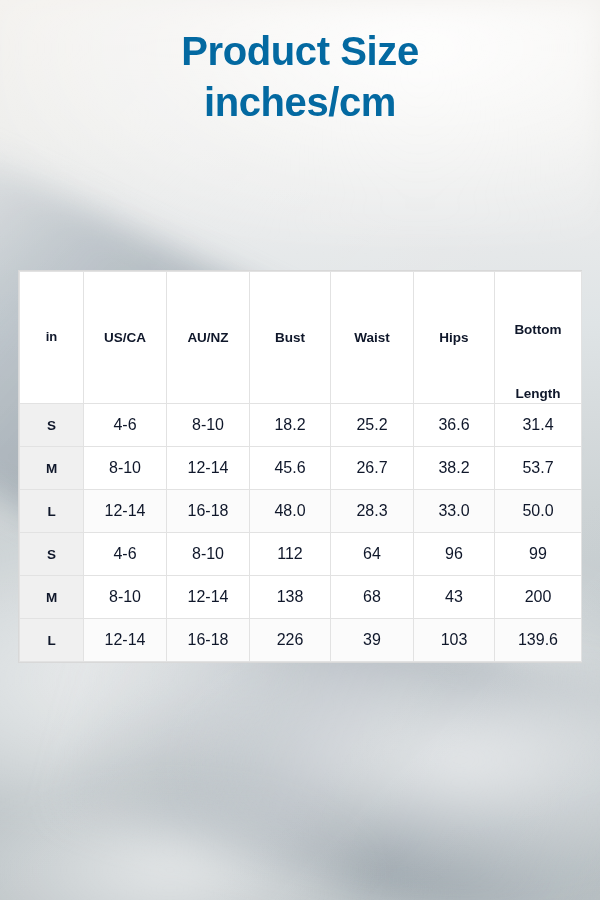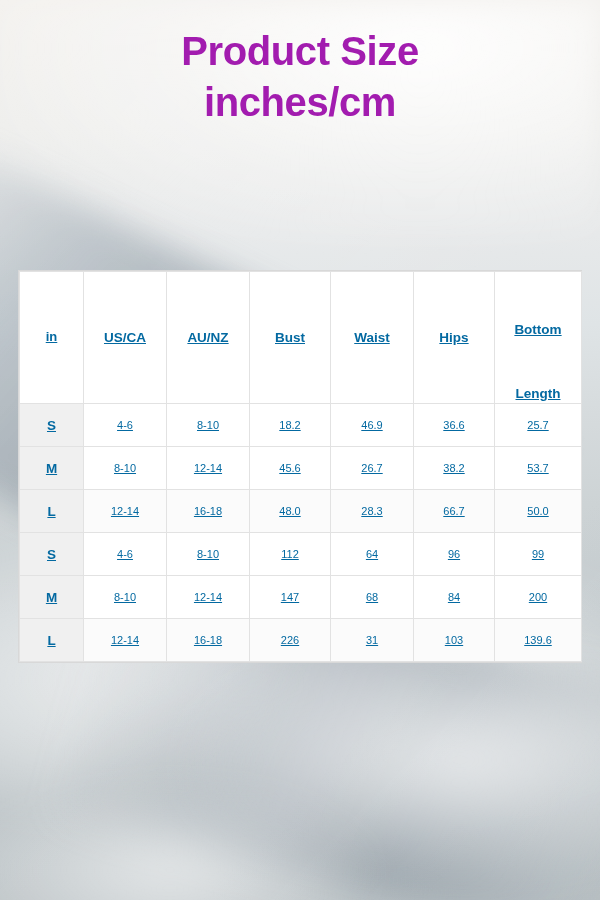--- a/index.html
+++ b/index.html
@@ -96,21 +96,21 @@
     mix-blend-mode: overlay;
   }
 
   
   .title {
     position: absolute;
     left: 0;
     top: 26px;
     width: 600px;
     text-align: center;
-    color: #a21caf;
+    color: #0369a1;
     font-size: 40px;
     line-height: 1.28;
     font-weight: 700;
     letter-spacing: -0.4px;
     white-space: pre-line;
   }
 
   
   .table-wrap {
     position: absolute;
@@ -119,22 +119,21 @@
     width: 564px;
     background: #ffffff;
     border: 1px solid #d8d8d8;
     box-sizing: border-box;
   }
   table.size-table {
     width: 100%;
     border-collapse: collapse;
     table-layout: fixed;
     font-size: 13px;
-    color: #0369a1;
-    text-decoration: underline;
+    color: #0f172a;
   }
   table.size-table td {
     border: 1px solid #e2e2e2;
     height: 43px;
     text-align: center;
     vertical-align: middle;
     padding: 2px 3px;
     box-sizing: border-box;
   }
   
@@ -156,21 +155,21 @@
     font-weight: 700;
     font-size: 13px;
   }
   tr.body-row td.size-cell {
     font-weight: 700;
     background: #f0f0f0;
     font-size: 13.5px;
   }
   tr.body-row td {
     font-weight: 400;
-    font-size: 11px;
+    font-size: 16px;
     background: #ffffff;
   }
   tr.body-row td.alt {
     background: #fbfbfb;
   }
   .wrapline { display: block; margin-top: 48px; }
 </style>
 </head>
 <body>
 
@@ -213,68 +212,68 @@
             <span class="wrapline">Bottom</span>
             <span class="wrapline">Length</span>
           </td>
         </tr>
 
         <tr class="body-row">
           <td class="size-cell">S</td>
           <td>4-6</td>
           <td>8-10</td>
           <td>18.2</td>
-          <td>46.9</td>
+          <td>25.2</td>
           <td>36.6</td>
-          <td>25.7</td>
+          <td>31.4</td>
         </tr>
         <tr class="body-row">
           <td class="size-cell">M</td>
           <td>8-10</td>
           <td>12-14</td>
           <td>45.6</td>
           <td>26.7</td>
           <td>38.2</td>
           <td>53.7</td>
         </tr>
         <tr class="body-row">
           <td class="size-cell">L</td>
           <td class="alt">12-14</td>
           <td class="alt">16-18</td>
           <td class="alt">48.0</td>
           <td class="alt">28.3</td>
-          <td class="alt">66.7</td>
+          <td class="alt">33.0</td>
           <td class="alt">50.0</td>
         </tr>
 
 
         <tr class="body-row">
           <td class="size-cell">S</td>
           <td>4-6</td>
           <td>8-10</td>
           <td>112</td>
           <td>64</td>
           <td>96</td>
           <td>99</td>
         </tr>
         <tr class="body-row">
           <td class="size-cell">M</td>
           <td>8-10</td>
           <td>12-14</td>
-          <td>147</td>
+          <td>138</td>
           <td>68</td>
-          <td>84</td>
+          <td>43</td>
           <td>200</td>
         </tr>
         <tr class="body-row">
           <td class="size-cell">L</td>
           <td class="alt">12-14</td>
           <td class="alt">16-18</td>
           <td class="alt">226</td>
-          <td class="alt">31</td>
+          <td class="alt">39</td>
           <td class="alt">103</td>
           <td class="alt">139.6</td>
         </tr>
       </tbody>
     </table>
   </div>
 
 </div>
 
 </body></html>

